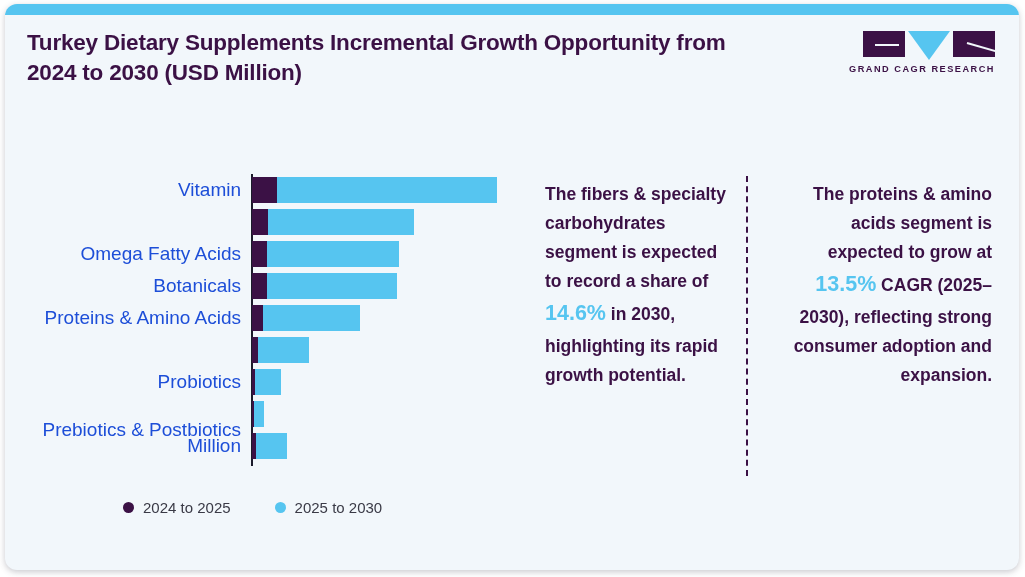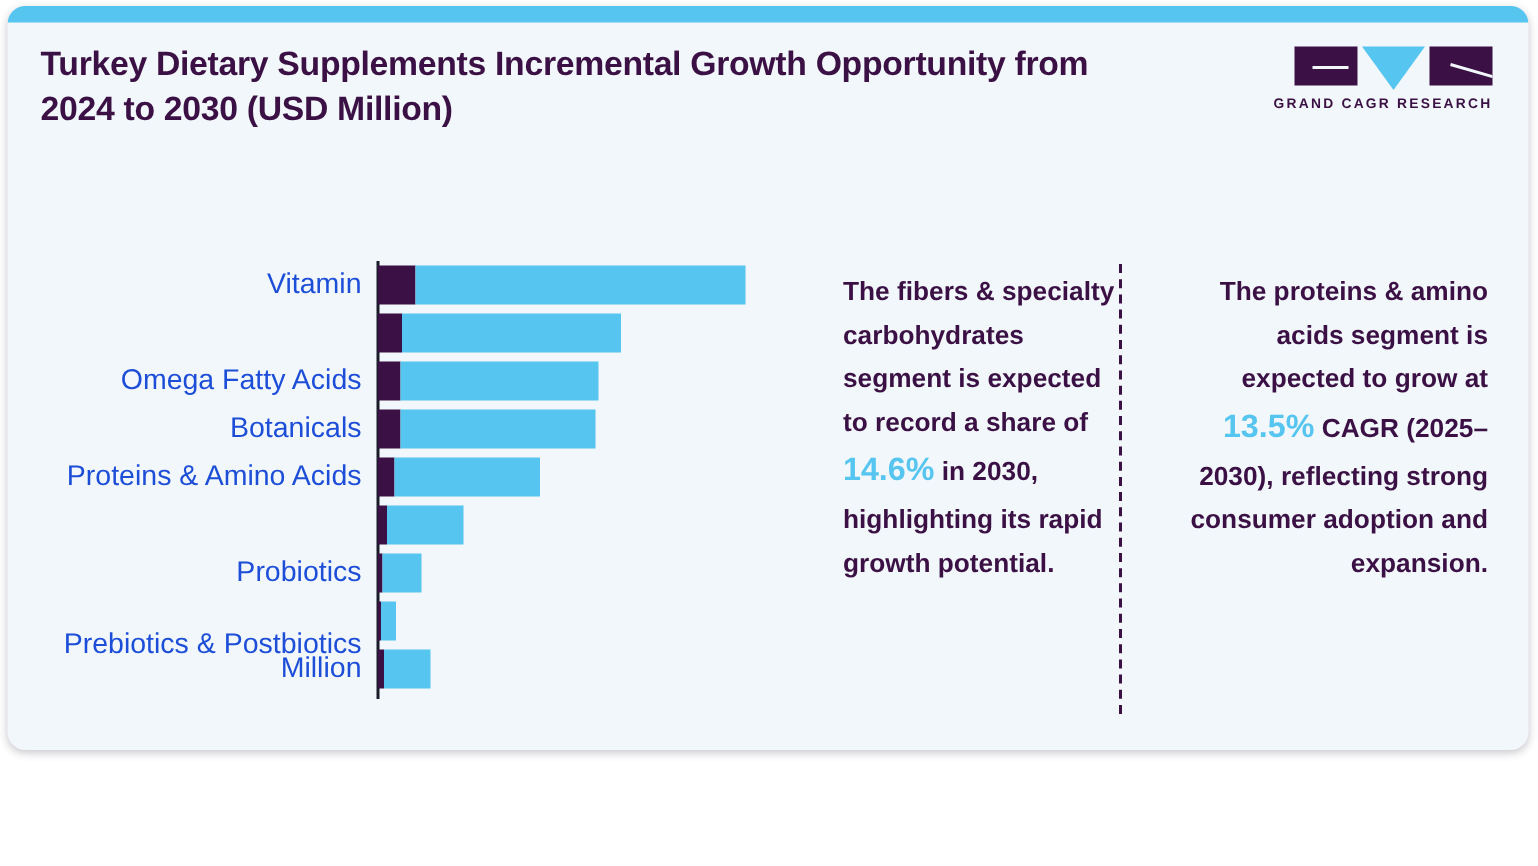--- a/index.html
+++ b/index.html
@@ -12,21 +12,21 @@
     height: 577px;
     overflow: hidden;
     font-family: "Liberation Sans", sans-serif;
   }
 
   .card {
     position: absolute;
     left: 5px;
     top: 4px;
     width: 1014px;
-    height: 496px;
+    height: 566px;
     background: #f2f7fb;
     border-radius: 12px;
     box-shadow: 0 2px 6px rgba(60,60,80,0.28);
     overflow: hidden;
     text-decoration: underline;
   }
 
   .accent-bar {
     position: absolute;
     left: 0;
@@ -196,21 +196,21 @@
 
   
   .callout {
     position: absolute;
     top: 176px;
     font-size: 17.5px;
     line-height: 1.66;
     font-weight: bold;
     color: #3b1145;
   }
-  .callout-mid { left: 540px; width: 185px; margin-left: 17px; }
+  .callout-mid { left: 540px; width: 185px; }
   .callout-right { left: 782px; width: 205px; text-align: right; }
   .hl {
     color: #56c5f0;
     font-size: 21.5px;
     font-weight: bold;
   }
 
   .divider {
     position: absolute;
     left: 741px;
@@ -284,20 +284,30 @@
           <div class="seg seg-a" style="width: 2px; background: rgb(59, 17, 69);"></div>
           <div class="seg seg-b" style="width: 9.73077px; background: rgb(86, 197, 240);"></div>
         </div>
         <div class="bar-row" style="top: 256px;">
           <div class="seg seg-a" style="width: 3.89231px; background: rgb(59, 17, 69);"></div>
           <div class="seg seg-b" style="width: 31.1385px; background: rgb(86, 197, 240);"></div>
         </div>
       </div>
   </div>
 
+  <div class="legend">
+      <div class="legend-item">
+        <span class="legend-dot" style="background: rgb(59, 17, 69);"></span>
+        <span>2024 to 2025</span>
+      </div>
+      <div class="legend-item">
+        <span class="legend-dot" style="background: rgb(86, 197, 240);"></span>
+        <span>2025 to 2030</span>
+      </div>
+    </div>
 
   <div class="divider"></div>
 
   <div class="callout callout-mid">
     <span>The fibers &amp; specialty carbohydrates segment is expected to record a share of </span><span class="hl">14.6%</span><span> in 2030, highlighting its rapid growth potential.</span>
   </div>
 
   <div class="callout callout-right">
     <span>The proteins &amp; amino acids segment is expected to grow at </span><span class="hl">13.5%</span><span> CAGR (2025–2030), reflecting strong consumer adoption and expansion.</span>
   </div>

